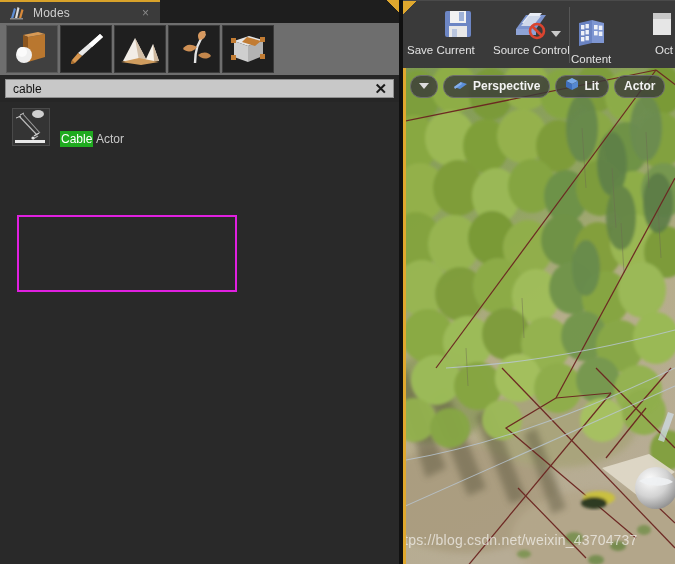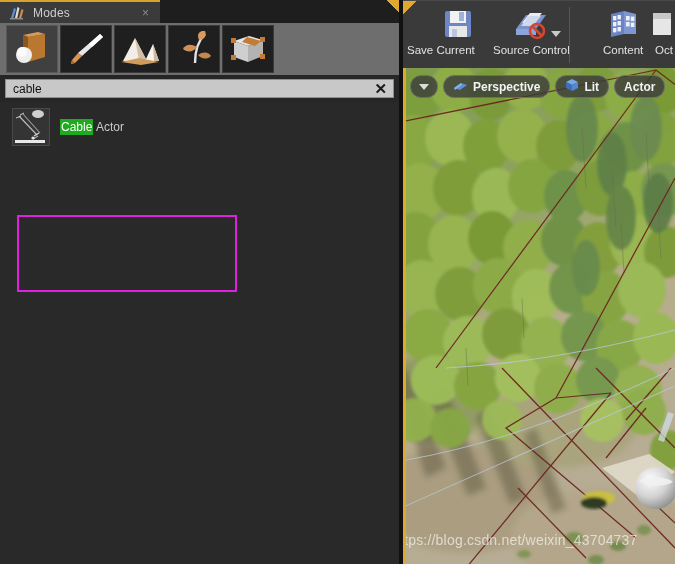--- a/index.html
+++ b/index.html
@@ -70,21 +70,21 @@
     color:#1a1a1a; font-size:15px; font-weight:bold; line-height:18px;
   }
 
   
   #results {
     position:absolute; left:0; top:102px; width:399px; height:462px;
     background:#292929;
   }
   #result-row {
     position:absolute; left:12px; top:6px; width:225px; height:38px;
-    display:flex; align-items:center;
+    display:flex; align-items:flex-end;
   }
   #result-thumb {
     width:38px; height:38px; background:#2f2f2f;
     border:1px solid #4a4a4a; position:relative; flex:0 0 auto;
     overflow:hidden;
   }
   #result-thumb .base {
     position:absolute; left:2px; bottom:2px; width:30px; height:3px;
     background:#e8e8e8;
   }
@@ -144,21 +144,21 @@
     position:absolute; left:0; top:68px; width:272px; height:496px;
     border-left:3px solid #e0a82e;
     overflow:hidden;
     background:#8a9a70;
   }
   #scene { position:absolute; inset:0; }
 
   
   #vp-toolbar {
     position:absolute; left:4px; top:6px; height:24px;
-    display:flex; align-items:flex-end; gap:5px; z-index:40;
+    display:flex; align-items:center; gap:5px; z-index:40;
   }
   .vp-btn {
     height:23px; border:1px solid #6d6d6d; border-radius:11px;
     background:rgba(58,58,58,.80);
     display:flex; align-items:center; padding:0 9px; gap:5px;
   }
   .vp-btn .vlbl { color:#f2f2f2; font-size:12px; font-weight:bold; white-space:nowrap; }
   #vp-drop { width:28px; justify-content:center; padding:0; }
   #vp-drop i {
     width:0; height:0;
@@ -320,21 +320,21 @@
             <path d="M4 22 L24 22 L24 28 L4 28 Z" fill="#8ea3d6"></path>
             <circle cx="25" cy="24" r="7" fill="none" stroke="#d9442f" stroke-width="2.6"></circle>
             <line x1="20.5" y1="19.5" x2="29.5" y2="28.5" stroke="#d9442f" stroke-width="2.6"></line>
           </svg>
         </span>
         <span class="tb-lbl">Source Control</span>
       </div>
       <div id="sc-arrow"></div>
       <div id="tb-sep"></div>
 
-      <div class="tb-item" style="left:200px;">
+      <div class="tb-item" style="left:168px;justify-content:flex-end;">
         <span class="tb-ico">
           <svg width="32" height="32" viewBox="0 0 32 32">
             <path d="M4 6 L17 3 L17 26 L4 29 Z" fill="#6a83c2"></path>
             <path d="M17 3 L29 6 L29 26 L17 26 Z" fill="#7e96d2"></path>
             <g fill="#eef1f8">
               <rect x="6" y="8" width="3.4" height="4.4"></rect>
                 <rect x="10.5" y="7" width="3.4" height="4.4"></rect>
               <rect x="6" y="14" width="3.4" height="4.4"></rect>
                 <rect x="10.5" y="13" width="3.4" height="4.4"></rect>
               <rect x="6" y="20" width="3.4" height="4.4"></rect>

